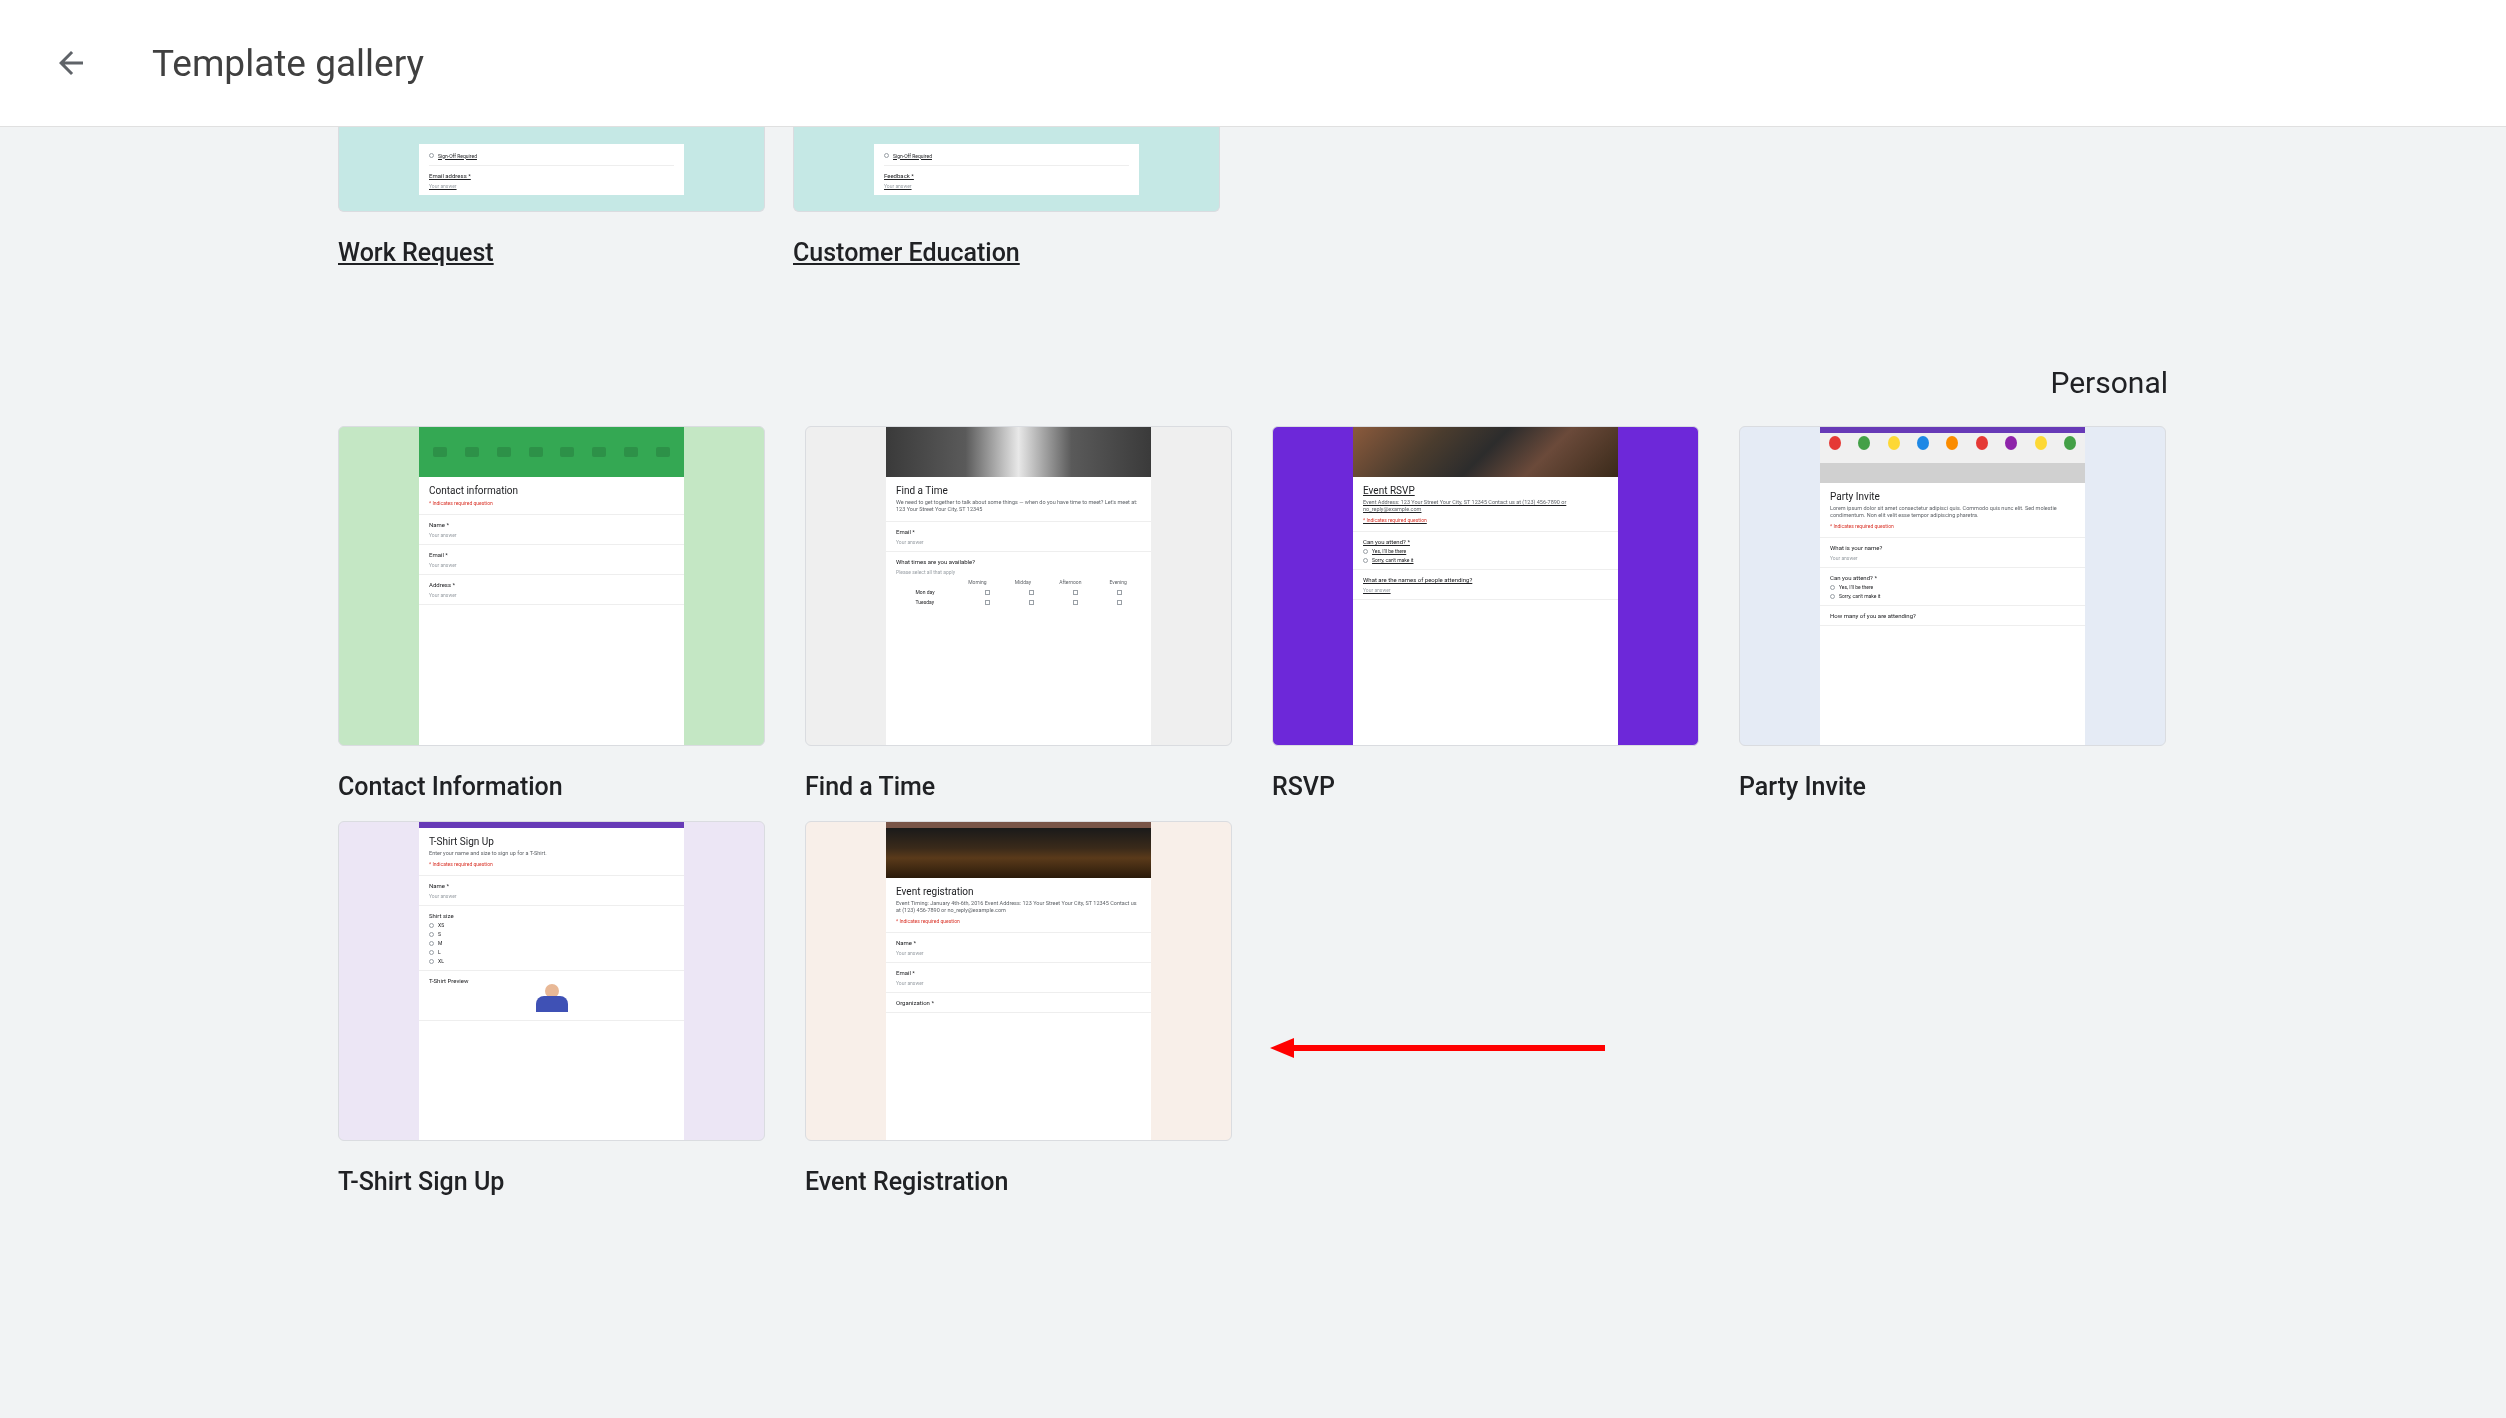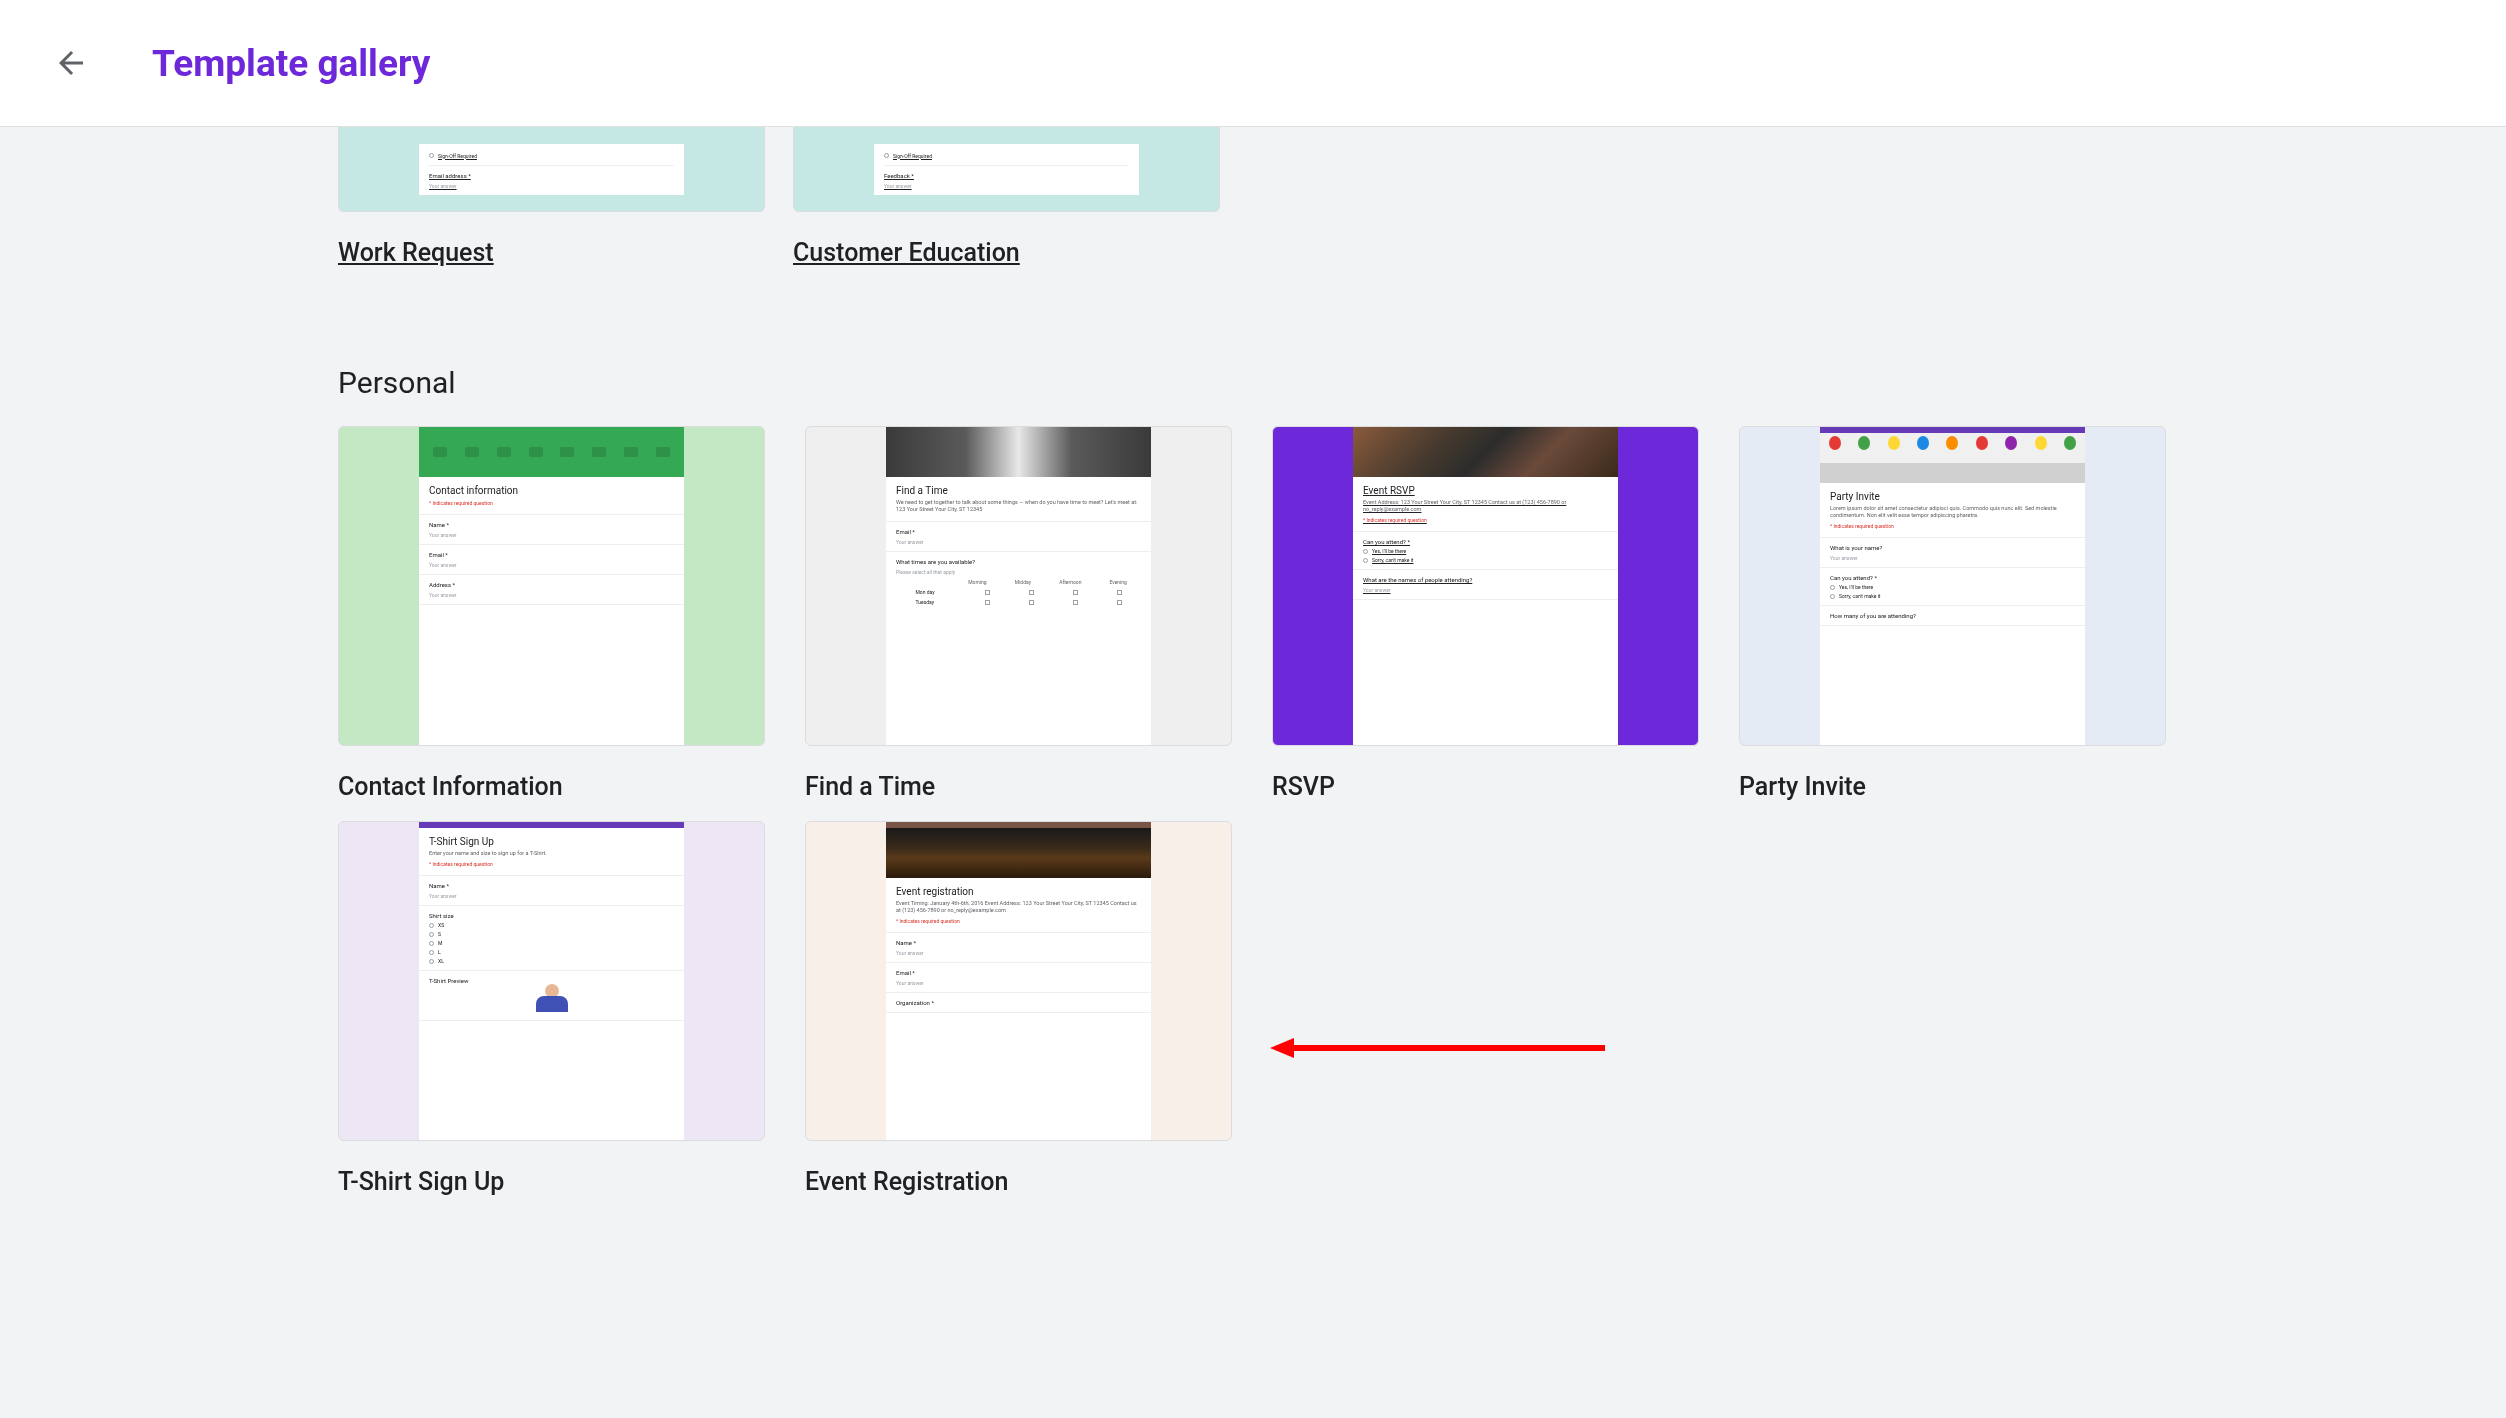--- a/index.html
+++ b/index.html
@@ -32,31 +32,32 @@
       cursor: pointer;
       margin-right: 60px;
     }
     .back-btn svg {
       width: 36px;
       height: 36px;
       fill: #5f6368;
     }
     .page-title {
       font-size: 37px;
-      color: #6d28d9;
-      font-weight: 700;
+      color: #404040;
+      font-weight: 400;
     }
     .content {
       padding: 0 338px;
     }
     .section-title {
       font-size: 30px;
       color: #202124;
       margin-top: 98px;
       margin-bottom: 26px;
+      text-align: right;
     }
     .templates-row {
       display: flex;
       gap: 40px;
       margin-bottom: 20px;
     }
     .template-card {
       width: 427px;
       cursor: pointer;
     }

